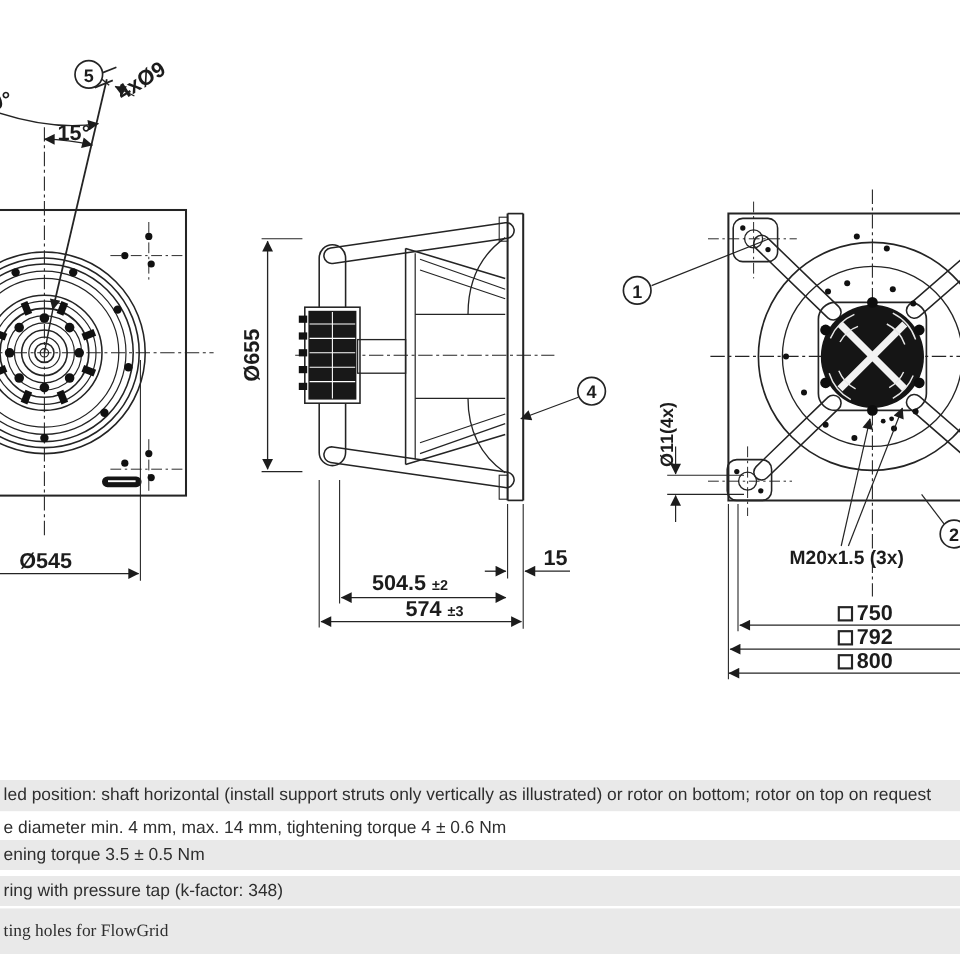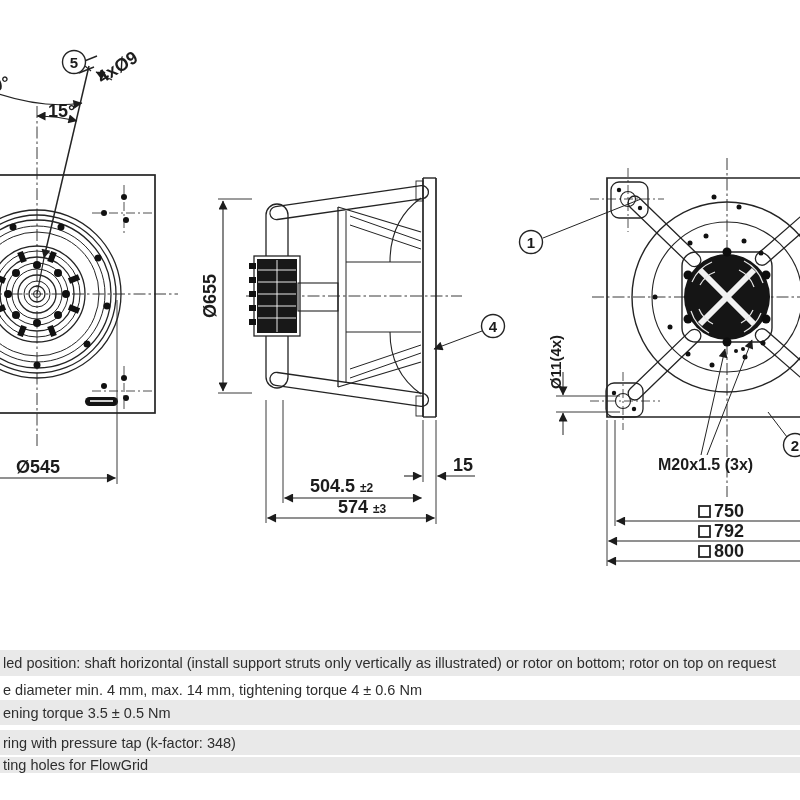--- a/index.html
+++ b/index.html
@@ -318,18 +318,18 @@
   </div>
   <div class="note-row" style="top:32px;height:23px;">
     <span>e diameter min. 4 mm, max. 14 mm, tightening torque 4 ± 0.6 Nm</span>
   </div>
   <div class="note-row shaded" style="top:54px;height:25px;">
     <span>ening torque 3.5 ± 0.5 Nm</span>
   </div>
   <div class="note-row shaded" style="top:84px;height:25px;">
     <span>ring with pressure tap (k-factor: 348)</span>
   </div>
-  <div class="note-row shaded" style="top:111px;height:16px;">
+  <div class="note-row shaded" style="top:111px;height:38px;font-family:Liberation Serif, serif;">
     <span>ting holes for FlowGrid</span>
   </div>
 </div>
 
 </div>
 
 </body></html>

